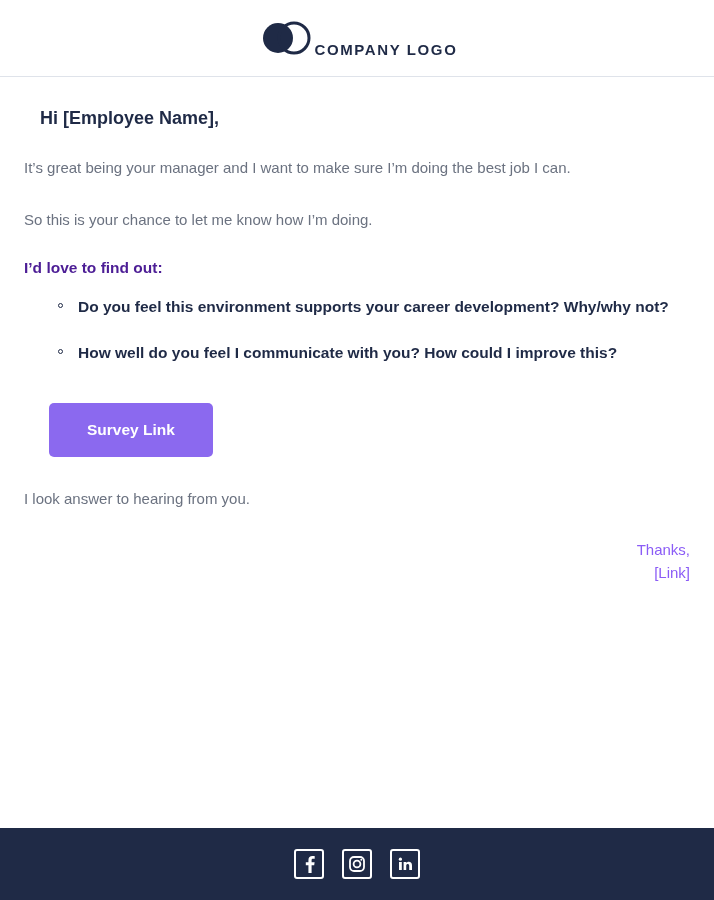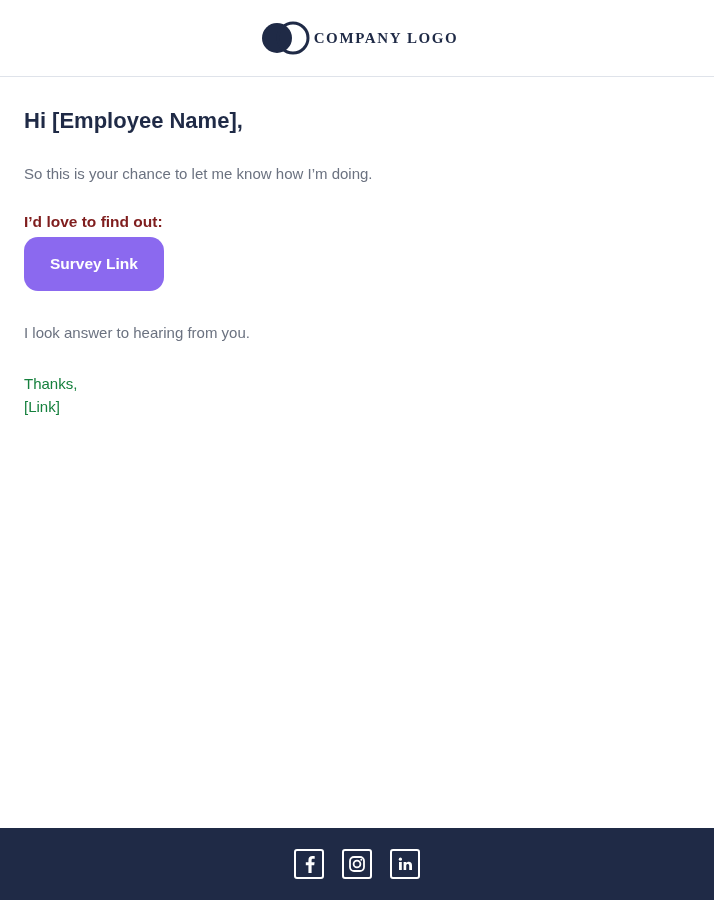--- a/index.html
+++ b/index.html
@@ -28,22 +28,21 @@
     height: 76px;
     border-bottom: 1px solid #dfe3ea;
     display: flex;
     align-items: center;
     justify-content: center;
     background: #ffffff;
     flex: none;
   }
   .logo-block {
     display: flex;
-    align-items: center;
-    font-family: Liberation Serif, serif;
+    align-items: flex-end;
   }
   .logo-mark {
     width: 58px;
     height: 40px;
     position: relative;
   }
   .logo-text {
     font-size: 15px;
     letter-spacing: 1.6px;
     font-weight: bold;
@@ -51,41 +50,41 @@
   }
 
   
   .content {
     flex: 1 1 auto;
     padding: 30px 24px 0 24px;
     box-sizing: border-box;
   }
 
   h1.greeting {
-    font-size: 22px;
+    font-size: 18px;
     line-height: 1.3;
     color: #1f2a46;
-    margin: 0 0 26px 0;
+    margin: 0 0 26px 16px;
     font-weight: bold;
   }
 
   p.para {
     font-size: 15px;
     line-height: 1.55;
     margin: 0 0 28px 0;
     color: #6b7280;
   }
   p.para.tight {
   }
 
   h2.subhead {
     font-size: 15.5px;
-    color: #7f1d1d;
-    font-weight: bold;
-    margin: 0 0 2px 0;
+    color: #4c1d95;
+    font-weight: bold;
+    margin: 0 0 18px 0;
   }
 
   ul.questions {
     list-style: none;
     margin: 0 0 34px 0;
     padding: 0 0 0 34px;
   }
   ul.questions li {
     position: relative;
     font-size: 15.5px;
@@ -113,32 +112,34 @@
   .cta-wrap {
     margin: 0 0 30px 0;
     padding-top: 4px;
   }
   .cta-button {
     display: inline-block;
     background: #8b69ef;
     color: #ffffff;
     font-size: 15.5px;
     font-weight: bold;
-    padding: 18px 26px;
+    padding: 18px 38px;
     border: none;
-    border-radius: 14px;
+    border-radius: 5px;
     cursor: pointer;
     font-family: "Liberation Sans", sans-serif;
+    margin-left: 25px;
   }
 
   .signoff {
     font-size: 15px;
     line-height: 1.55;
-    color: #15803d;
+    color: #8b5cf6;
     margin: 0;
+    text-align: right;
   }
 
   
   .footer {
     background: #1f2a46;
     height: 72px;
     flex: none;
     display: flex;
     align-items: center;
     justify-content: center;
@@ -172,24 +173,29 @@
         </svg>
       </span>
       <span class="logo-text">COMPANY LOGO</span>
     </div>
   </div>
 
   <div class="content">
 
     <h1 class="greeting">Hi [Employee Name],</h1>
 
+    <p class="para">It’s great being your manager and I want to make sure I’m doing the best job I can.</p>
     <p class="para tight">So this is your chance to let me know how I’m doing.</p>
 
     <h2 class="subhead">I’d love to find out:</h2>
 
+    <ul class="questions">
+      <li>Do you feel this environment supports your career development? Why/why not?</li>
+      <li>How well do you feel I communicate with you? How could I improve this?</li>
+    </ul>
 
 
     <div class="cta-wrap">
       <button class="cta-button">Survey Link</button>
     </div>
 
     <p class="para">I look answer to hearing from you.</p>
 
     <p class="signoff">Thanks,</p>
     <p class="signoff">[Link]</p>

